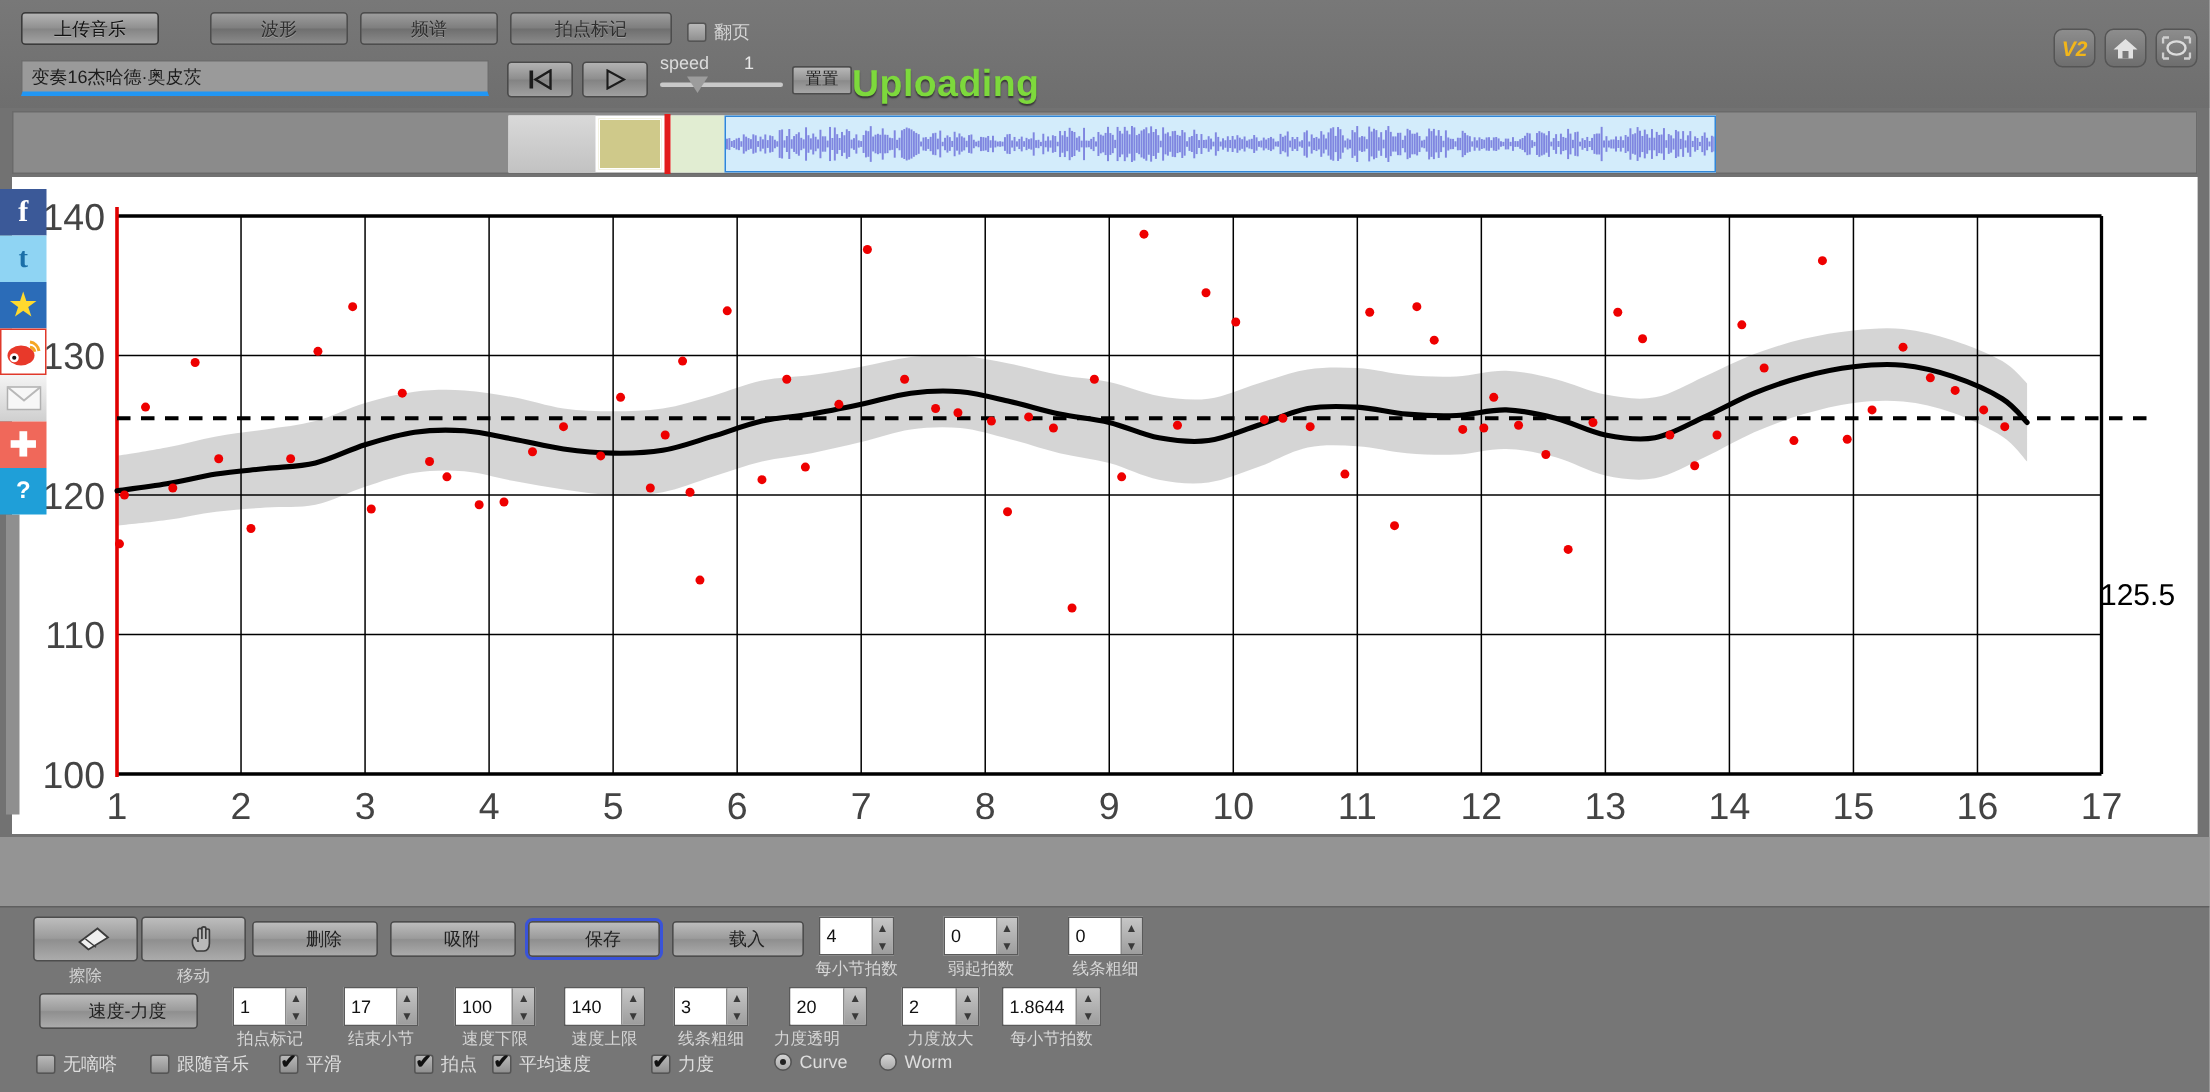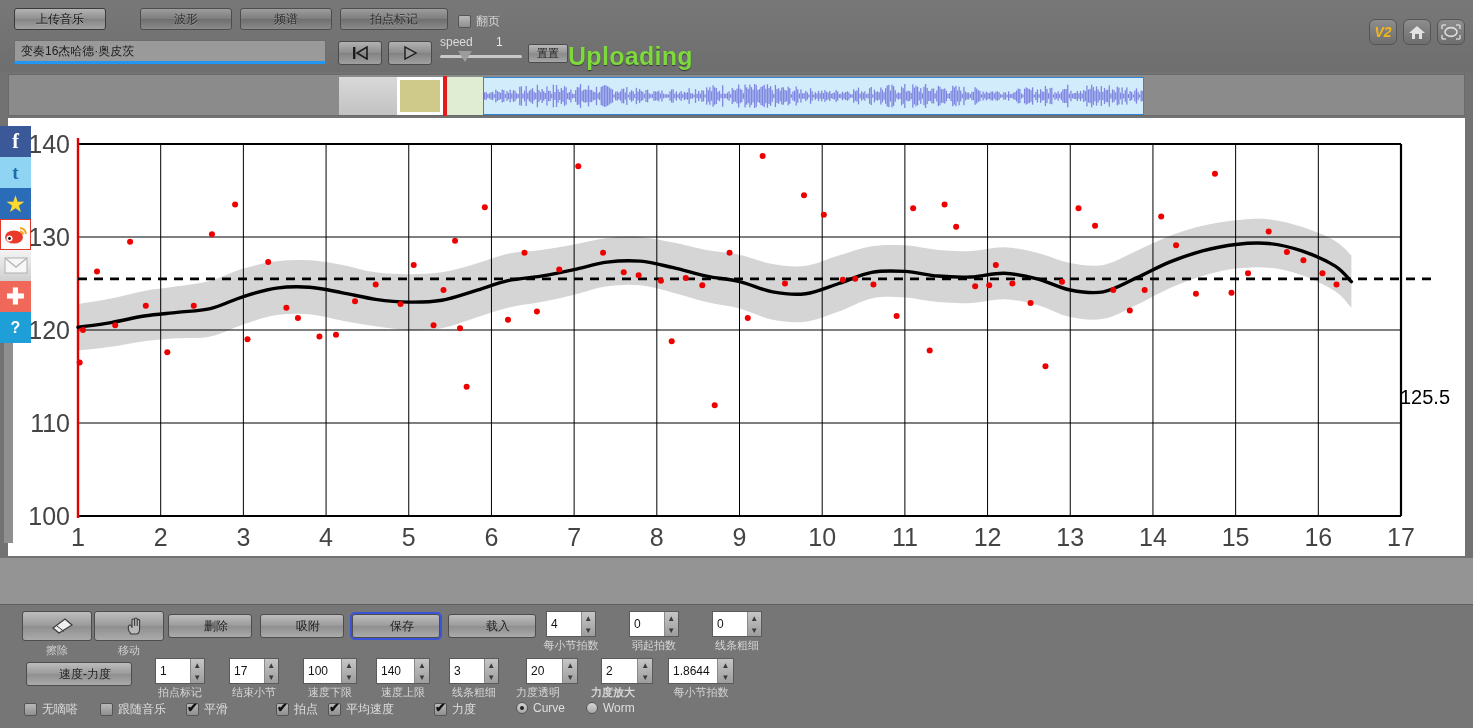--- a/index.html
+++ b/index.html
@@ -906,21 +906,21 @@
     </div>
     <div class="lab" style="left:516px; top:80px; width:72px; text-align:left;">力度透明</div>
 
     <div class="spin" style="left:601px; top:53px; width:52px;">
       <input value="2" style="">
       <div class="spinbtns">
           <div>▲</div>
           <div>▼</div>
         </div>
     </div>
-    <div class="lab" style="left:591px; top:80px; width:72px; text-align:left;font-weight:bold;">力度放大</div>
+    <div class="lab" style="left:591px; top:80px; width:72px; text-align:center;">力度放大</div>
 
     <div class="spin" style="left:668px; top:53px; width:66px;">
       <input value="1.8644" style="">
       <div class="spinbtns">
           <div>▲</div>
           <div>▼</div>
         </div>
     </div>
     <div class="lab" style="left:662px; top:80px; width:78px; text-align:center;">每小节拍数</div>
 

